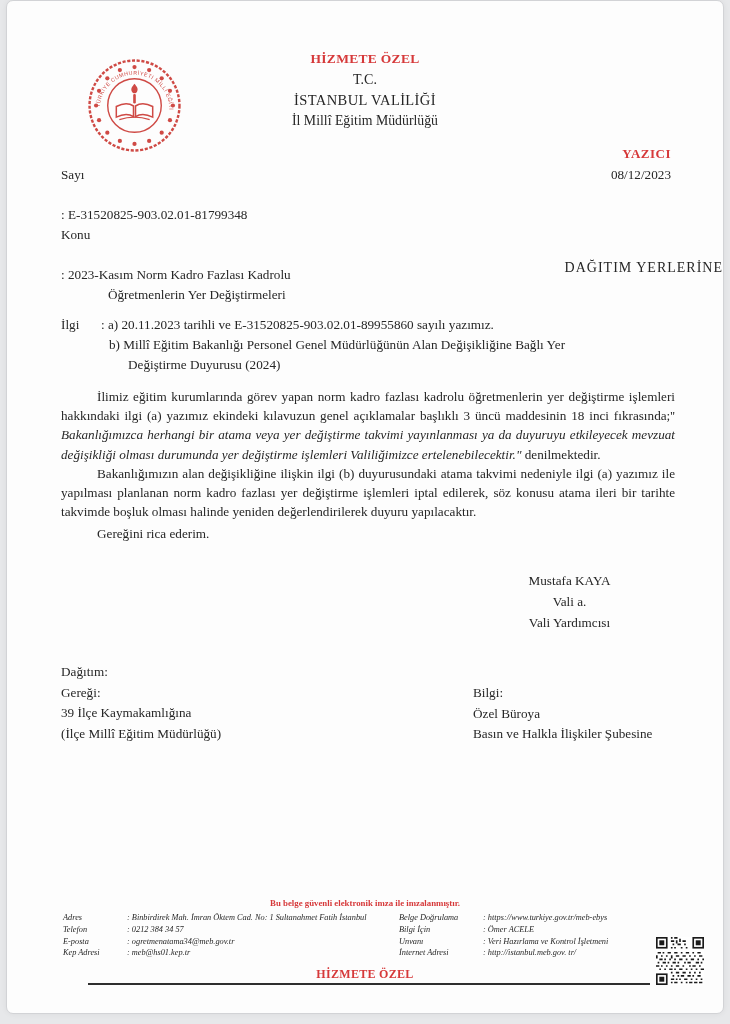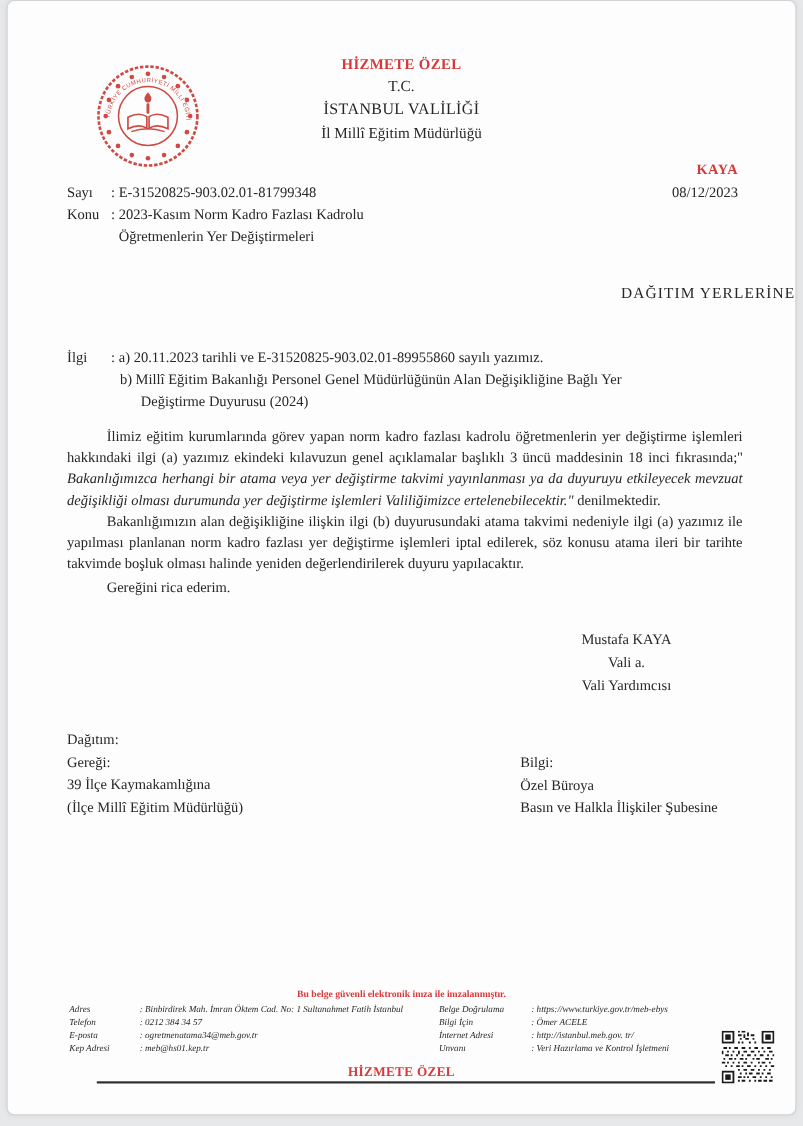--- a/index.html
+++ b/index.html
@@ -24,21 +24,21 @@
   .header-center{left:0;right:0;top:50px;text-align:center;}
   .hc-line1{font-size:13.5px;font-weight:bold;color:#d6393a;letter-spacing:.3px;}
   .hc-line2{font-size:14px;margin-top:5px;}
   .hc-line3{font-size:14.5px;margin-top:4px;letter-spacing:.4px;}
   .hc-line4{font-size:13.8px;margin-top:4px;}
   .acele{right:52px;top:145px;font-size:13px;font-weight:bold;color:#d6393a;letter-spacing:.5px;}
   .docdate{right:52px;top:166px;font-size:13.2px;}
 
   
   .meta{left:54px;top:164px;font-size:13.2px;line-height:20px;width:480px;}
-  .meta-row{display:flex;}
+  .meta-row{display:flex;flex-direction:column;}
   .meta-label{width:40px;flex:0 0 40px;}
   .meta-wrap{padding-left:47px;}
 
   .recipient{left:0;right:0;top:259px;text-align:right;font-size:14px;letter-spacing:1px;}
 
   .ilgi{left:54px;top:314px;font-size:13.2px;line-height:20px;display:flex;width:600px;}
   .ilgi-label{width:40px;flex:0 0 40px;}
   .ilgi-l2{padding-left:8px;}
   .ilgi-l3{padding-left:27px;}
 
@@ -110,21 +110,21 @@
     </g>
   </svg>
 
   <div class="abs header-center">
     <div class="hc-line1">HİZMETE ÖZEL</div>
     <div class="hc-line2">T.C.</div>
     <div class="hc-line3">İSTANBUL VALİLİĞİ</div>
     <div class="hc-line4">İl Millî Eğitim Müdürlüğü</div>
   </div>
 
-  <div class="abs acele">KAYA</div>
+  <div class="abs acele">YAZICI</div>
   <div class="abs docdate">08/12/2023</div>
 
   <div class="abs meta">
     <div class="meta-row">
       <span class="meta-label">Sayı</span>
       <span>: E-31520825-903.02.01-81799348</span>
     </div>
     <div class="meta-row">
       <span class="meta-label">Konu</span>
       <span>: 2023-Kasım Norm Kadro Fazlası Kadrolu</span>
@@ -191,26 +191,26 @@
     <div class="col-r">
       <div class="c-row">
         <span class="c-label">Belge Doğrulama</span>
         <span class="c-value">: https://www.turkiye.gov.tr/meb-ebys</span>
       </div>
       <div class="c-row">
         <span class="c-label">Bilgi İçin</span>
         <span class="c-value">: Ömer ACELE</span>
       </div>
       <div class="c-row">
+        <span class="c-label">Unvanı</span>
+        <span class="c-value">: Veri Hazırlama ve Kontrol İşletmeni</span>
+      </div>
+      <div class="c-row">
         <span class="c-label">İnternet Adresi</span>
         <span class="c-value">: http://istanbul.meb.gov. tr/</span>
-      </div>
-      <div class="c-row">
-        <span class="c-label">Unvanı</span>
-        <span class="c-value">: Veri Hazırlama ve Kontrol İşletmeni</span>
       </div>
     </div>
   </div>
 
   <svg class="abs qr" viewBox="0 0 29 29" aria-hidden="true">
     <rect width="29" height="29" fill="#fff"></rect>
     <g fill="#1a1a1a">
       <rect x="0" y="0" width="7" height="7"></rect>
         <rect x="22" y="0" width="7" height="7"></rect>
         <rect x="0" y="22" width="7" height="7"></rect>

